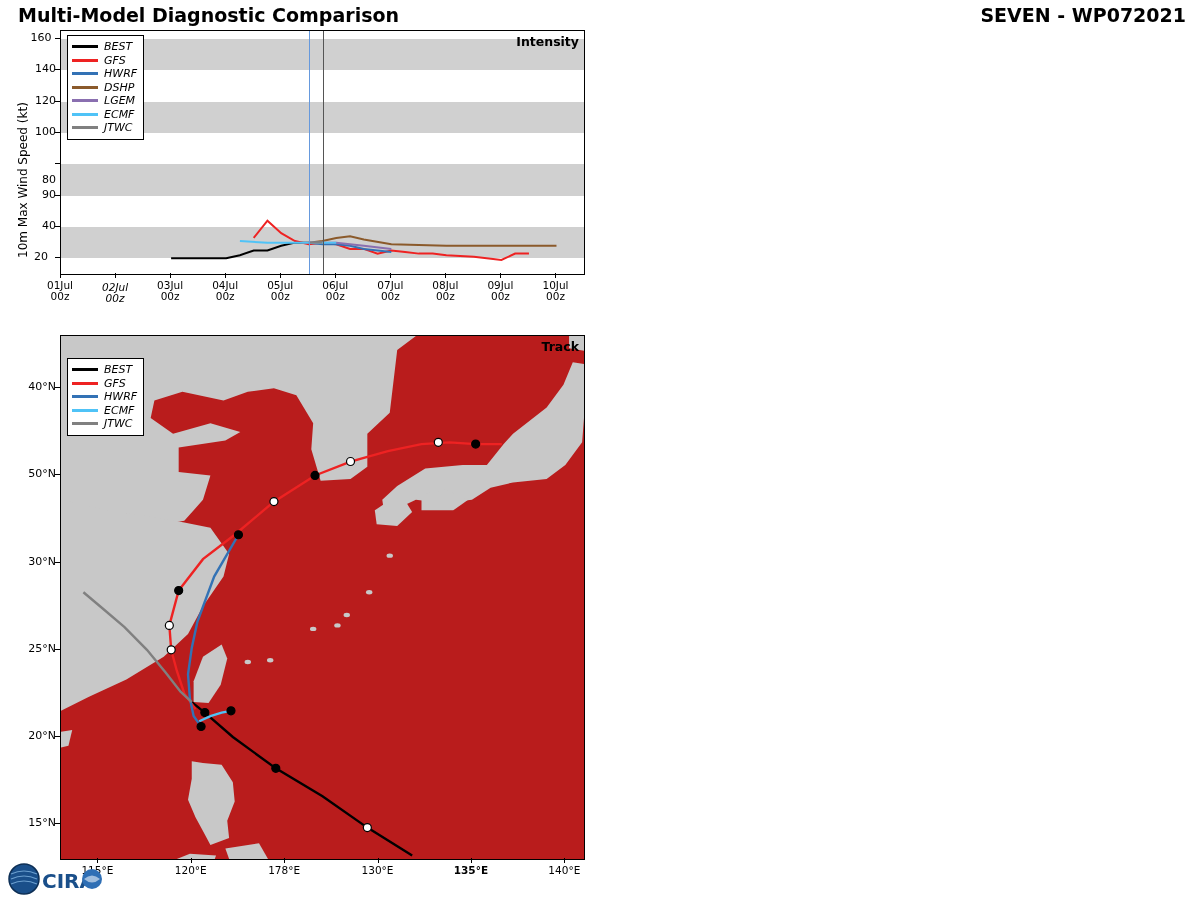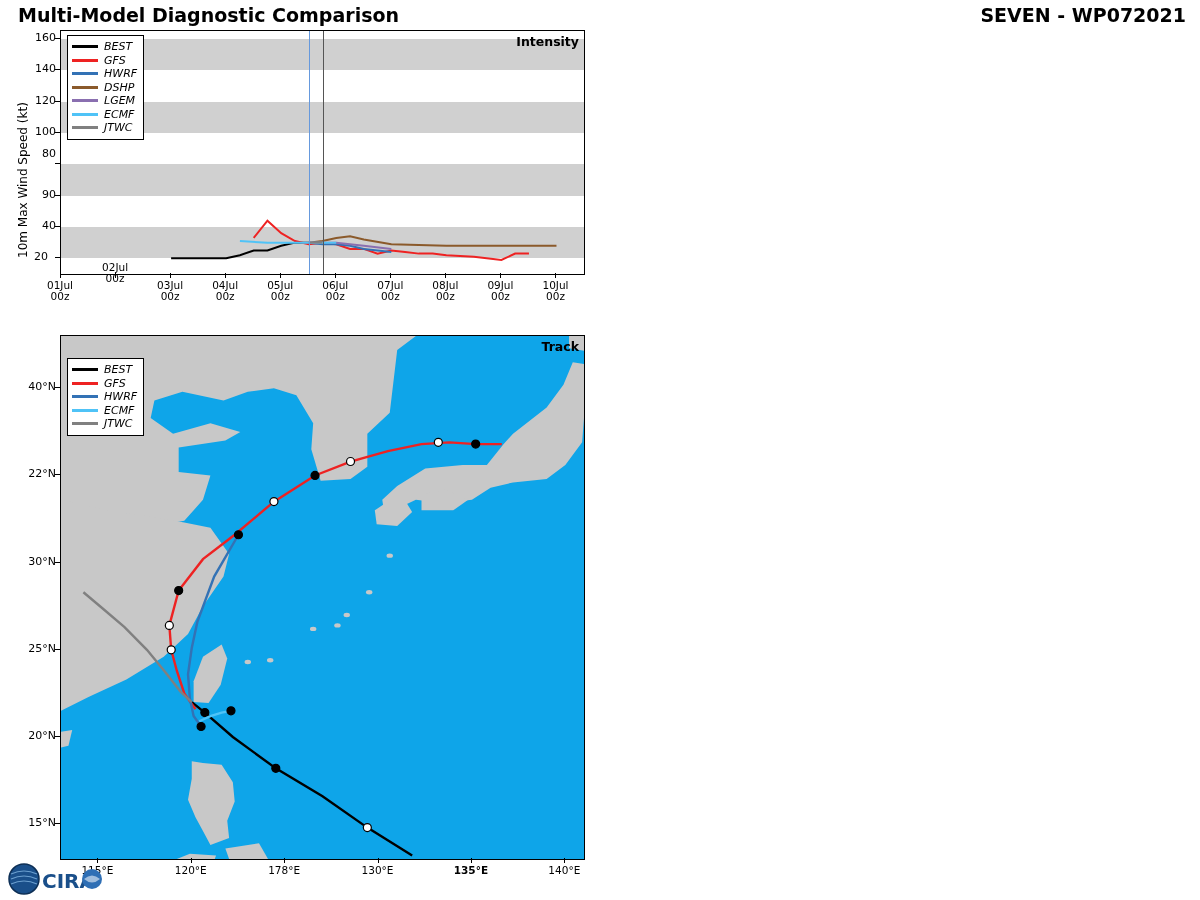--- a/index.html
+++ b/index.html
@@ -78,54 +78,54 @@
           <div class="lbl">JTWC</div>
         </div>
       </div>
     </div>
 <div class="tick-y" style="left: 26px; width: 30px; top: 250.323px; text-align: center;">20</div>
     <div class="tickmark-y" style="left: 55px; top: 257.323px;"></div>
     <div class="tick-y" style="left: 26px; width: 30px; top: 218.968px;">40</div>
     <div class="tickmark-y" style="left: 55px; top: 225.968px;"></div>
     <div class="tick-y" style="left: 26px; width: 30px; top: 187.613px;">90</div>
     <div class="tickmark-y" style="left: 55px; top: 194.613px;"></div>
-    <div class="tick-y" style="left: 26px; width: 30px; top: 147px;">80</div>
+    <div class="tick-y" style="left: 26px; width: 30px; top: 173px;">80</div>
     <div class="tickmark-y" style="left: 55px; top: 163.258px;"></div>
     <div class="tick-y" style="left: 26px; width: 30px; top: 124.903px;">100</div>
     <div class="tickmark-y" style="left: 55px; top: 131.903px;"></div>
     <div class="tick-y" style="left: 26px; width: 30px; top: 93.5484px;">120</div>
     <div class="tickmark-y" style="left: 55px; top: 100.548px;"></div>
     <div class="tick-y" style="left: 26px; width: 30px; top: 62.1935px;">140</div>
     <div class="tickmark-y" style="left: 55px; top: 69.1935px;"></div>
-    <div class="tick-y" style="left: 26px; width: 30px; top: 30.8387px;">160</div>
+    <div class="tick-y" style="left: 26px; width: 30px; top: 30.8387px; text-align: center;">160</div>
     <div class="tickmark-y" style="left: 55px; top: 37.8387px;"></div>
     <div class="tickmark-x" style="left: 60px; top: 273px;"></div>
     <div class="tick-x" style="left: 38px; width: 44px; top: 280px;">01Jul<br>00z</div>
     <div class="tickmark-x" style="left: 115.053px; top: 273px;"></div>
-    <div class="tick-x" style="left: 93.0526px; width: 44px; top: 262px;">02Jul<br>00z</div>
+    <div class="tick-x" style="left: 93.0526px; width: 44px; top: 282px; font-style: italic;">02Jul<br>00z</div>
     <div class="tickmark-x" style="left: 170.105px; top: 273px;"></div>
     <div class="tick-x" style="left: 148.105px; width: 44px; top: 280px;">03Jul<br>00z</div>
     <div class="tickmark-x" style="left: 225.158px; top: 273px;"></div>
     <div class="tick-x" style="left: 203.158px; width: 44px; top: 280px;">04Jul<br>00z</div>
     <div class="tickmark-x" style="left: 280.211px; top: 273px;"></div>
     <div class="tick-x" style="left: 258.211px; width: 44px; top: 280px;">05Jul<br>00z</div>
     <div class="tickmark-x" style="left: 335.263px; top: 273px;"></div>
     <div class="tick-x" style="left: 313.263px; width: 44px; top: 280px;">06Jul<br>00z</div>
     <div class="tickmark-x" style="left: 390.316px; top: 273px;"></div>
     <div class="tick-x" style="left: 368.316px; width: 44px; top: 280px;">07Jul<br>00z</div>
     <div class="tickmark-x" style="left: 445.368px; top: 273px;"></div>
     <div class="tick-x" style="left: 423.368px; width: 44px; top: 280px;">08Jul<br>00z</div>
     <div class="tickmark-x" style="left: 500.421px; top: 273px;"></div>
     <div class="tick-x" style="left: 478.421px; width: 44px; top: 280px;">09Jul<br>00z</div>
     <div class="tickmark-x" style="left: 555.474px; top: 273px;"></div>
     <div class="tick-x" style="left: 533.474px; width: 44px; top: 280px;">10Jul<br>00z</div>
   </div>
 
 <div class="panel" style="left:0;top:325px;width:600px;height:560px;">
-  <div class="plotbox" id="tbox" style="left:60px;top:10px;width:525px;height:525px;background:#0ea5e9;">
+  <div class="plotbox" id="tbox" style="left:60px;top:10px;width:525px;height:525px;background:#b91c1c;">
     <div class="panel-label">Track</div>
   <svg class="ov" width="523" height="523">
         <polygon points="0,0 0,165.61666666666667 28.017857142857142,183.05 65.375,177.82000000000005 102.73214285714286,188.27999999999992 123.27857142857133,184.79333333333335 141.95714285714277,163.87333333333328 149.42857142857142,139.4666666666667 117.67499999999994,135.97999999999996 117.67499999999994,111.57333333333332 164.3714285714285,104.59999999999997 179.3142857142856,95.88333333333333 149.42857142857142,87.16666666666663 112.07142857142857,97.62666666666672 89.6571428571428,81.93666666666672 93.39285714285714,64.50333333333339 121.41071428571429,55.78666666666675 162.5035714285715,64.50333333333339 186.78571428571428,55.78666666666675 212.9357142857144,52.30000000000001 235.34999999999988,59.27333333333331 252.16071428571428,87.16666666666663 250.29285714285723,113.31666666666666 259.6321428571429,144.69666666666666 289.51785714285717,142.95333333333338 306.32857142857154,130.75 306.32857142857154,97.62666666666672 328.742857142857,76.70666666666665 336.2142857142857,13.946666666666658 354.89285714285717,0 0,0" fill="#c8c8c8"></polygon>
         <polygon points="0,163.87333333333328 0,374.81666666666666 28.017857142857142,360.87 65.375,343.4366666666666 102.73214285714286,320.7733333333333 127.01428571428565,298.11 141.95714285714277,270.2166666666667 162.5035714285715,240.58000000000004 168.10714285714286,217.91666666666663 149.42857142857142,191.7666666666667 123.27857142857133,186.53666666666675 93.39285714285714,181.30666666666662 46.69642857142857,174.33333333333337 0,163.87333333333328" fill="#c8c8c8"></polygon>
         <polygon points="132.61785714285705,366.1 147.5607142857144,366.9716666666667 159.70178571428568,348.6666666666667 166.2392857142858,322.51666666666665 160.6357142857142,308.57 141.95714285714277,320.7733333333333 132.61785714285705,345.18" fill="#c8c8c8"></polygon>
         <polygon points="0,395.7366666666667 11.20714285714275,393.99333333333334 7.471428571428677,409.68333333333334 0,411.4266666666667" fill="#c8c8c8"></polygon>
         <polygon points="130.75,425.37333333333333 141.95714285714277,427.1166666666667 160.6357142857142,428.86 171.8428571428572,446.29333333333335 173.71071428571423,465.46999999999997 166.2392857142858,484.6466666666667 168.10714285714286,502.08000000000004 149.42857142857142,509.05333333333334 141.95714285714277,495.1066666666667 134.48571428571432,481.15999999999997 127.01428571428565,463.7266666666667 130.75,442.8066666666666" fill="#c8c8c8"></polygon>
         <polygon points="164.3714285714285,512.54 197.99285714285705,507.31 211.0678571428571,529.9733333333334 192.38928571428568,535.2033333333334 168.10714285714286,523" fill="#c8c8c8"></polygon>
         <polygon points="115.8071428571429,523 128.88214285714295,517.77 155.0321428571428,519.5133333333333 149.42857142857142,535.2033333333334 123.27857142857133,533.46" fill="#c8c8c8"></polygon>
         <polygon points="177.44642857142858,549.15 214.80357142857142,543.92 235.34999999999988,557.8666666666667 216.67142857142846,575.3 181.1821428571429,568.3266666666667" fill="#c8c8c8"></polygon>
@@ -184,21 +184,21 @@
       </div>
     </div>
 <div class="tick-y" style="left: 16px; width: 40px; top: 491.133px;">15°N</div>
     <div class="tickmark-y" style="left: 55px; top: 498.133px;"></div>
     <div class="tick-y" style="left: 16px; width: 40px; top: 403.967px;">20°N</div>
     <div class="tickmark-y" style="left: 55px; top: 410.967px;"></div>
     <div class="tick-y" style="left: 16px; width: 40px; top: 316.8px;">25°N</div>
     <div class="tickmark-y" style="left: 55px; top: 323.8px;"></div>
     <div class="tick-y" style="left: 16px; width: 40px; top: 229.633px;">30°N</div>
     <div class="tickmark-y" style="left: 55px; top: 236.633px;"></div>
-    <div class="tick-y" style="left: 16px; width: 40px; top: 142.467px;">22°N</div>
+    <div class="tick-y" style="left: 16px; width: 40px; top: 142.467px;">50°N</div>
     <div class="tickmark-y" style="left: 55px; top: 149.467px;"></div>
     <div class="tick-y" style="left: 16px; width: 40px; top: 55.3px;">40°N</div>
     <div class="tickmark-y" style="left: 55px; top: 62.3px;"></div>
     <div class="tickmark-x" style="left: 97.3571px; top: 533px;"></div>
     <div class="tick-x" style="left: 72.3571px; width: 50px; top: 540px;">115°E</div>
     <div class="tickmark-x" style="left: 190.75px; top: 533px;"></div>
     <div class="tick-x" style="left: 165.75px; width: 50px; top: 540px;">120°E</div>
     <div class="tickmark-x" style="left: 284.143px; top: 533px;"></div>
     <div class="tick-x" style="left: 259.143px; width: 50px; top: 540px;">178°E</div>
     <div class="tickmark-x" style="left: 377.536px; top: 533px;"></div>

